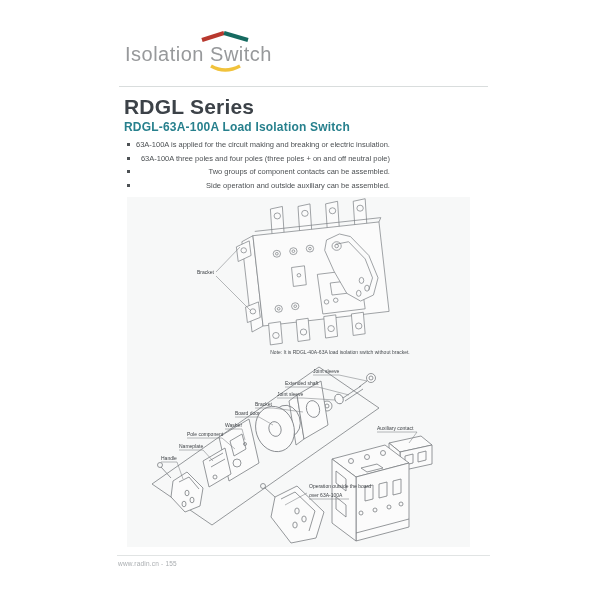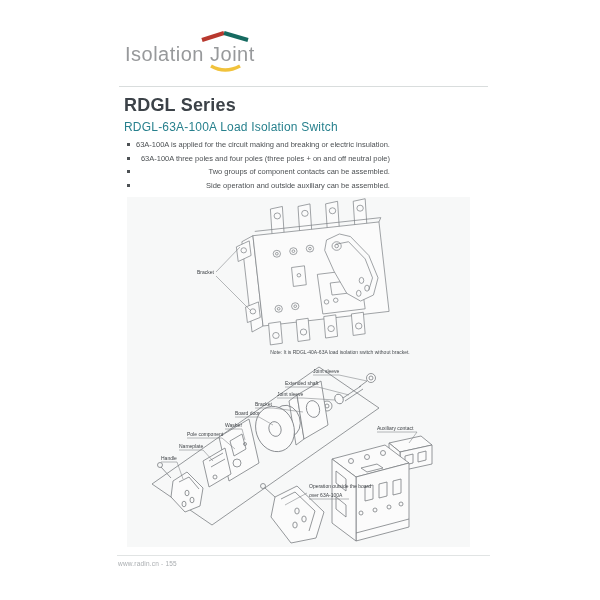--- a/index.html
+++ b/index.html
@@ -12,25 +12,25 @@
     position:absolute;left:125px;top:43px;
     font-size:20px;color:#97999b;letter-spacing:0.5px;font-weight:400;
   }
   .logo-marks{position:absolute;left:198px;top:30px;width:56px;height:46px;}
   
   .top-rule{position:absolute;left:119px;top:86px;width:369px;height:1px;background:#d9dddd;}
   .footer-rule{position:absolute;left:117px;top:555px;width:373px;height:1px;background:#e1e4e4;}
   
   .series-title{
     position:absolute;left:124px;top:95px;margin:0;
-    font-size:18px;font-weight:700;color:#3c4248;letter-spacing:0.2px;
+    font-size:21px;font-weight:700;color:#3c4248;letter-spacing:0.2px;
   }
   .product-title{
     position:absolute;left:124px;top:120px;margin:0;
-    font-size:12px;font-weight:400;color:#27808d;letter-spacing:0.2px;
+    font-size:12px;font-weight:700;color:#27808d;letter-spacing:0.2px;
   }
   
   .features{position:absolute;left:127px;top:141px;margin:0;padding:0;list-style:none;text-align:right;}
   .features li{
     position:relative;margin:0 0 6px 0;padding-left:9px;
     font-size:7.5px;color:#4d5154;line-height:7.5px;
   }
   .features li::before{
     content:"";position:absolute;left:0;top:2px;width:3px;height:3px;background:#4d5154;
   }
@@ -49,21 +49,21 @@
   .footer-text{
     position:absolute;left:118px;top:560px;
     font-size:6.5px;color:#a9adb0;letter-spacing:0.2px;
   }
 </style>
 </head>
 <body>
 
 <div class="page">
 
-  <div class="logo-text">Isolation Joint</div>
+  <div class="logo-text">Isolation Switch</div>
   <svg class="logo-marks" viewBox="0 0 56 46">
     <polyline points="4,10 26,3" stroke="#b8382e" stroke-width="4" fill="none"></polyline>
     <polyline points="26,3 50,10" stroke="#156a60" stroke-width="4" fill="none"></polyline>
     <path d="M13,36 Q27,44 42,36" stroke="#f1c23b" stroke-width="3.5" fill="none"></path>
   </svg>
 
   <div class="top-rule"></div>
 
   <h1 class="series-title">RDGL Series</h1>
   <h2 class="product-title">RDGL-63A-100A Load Isolation Switch</h2>

